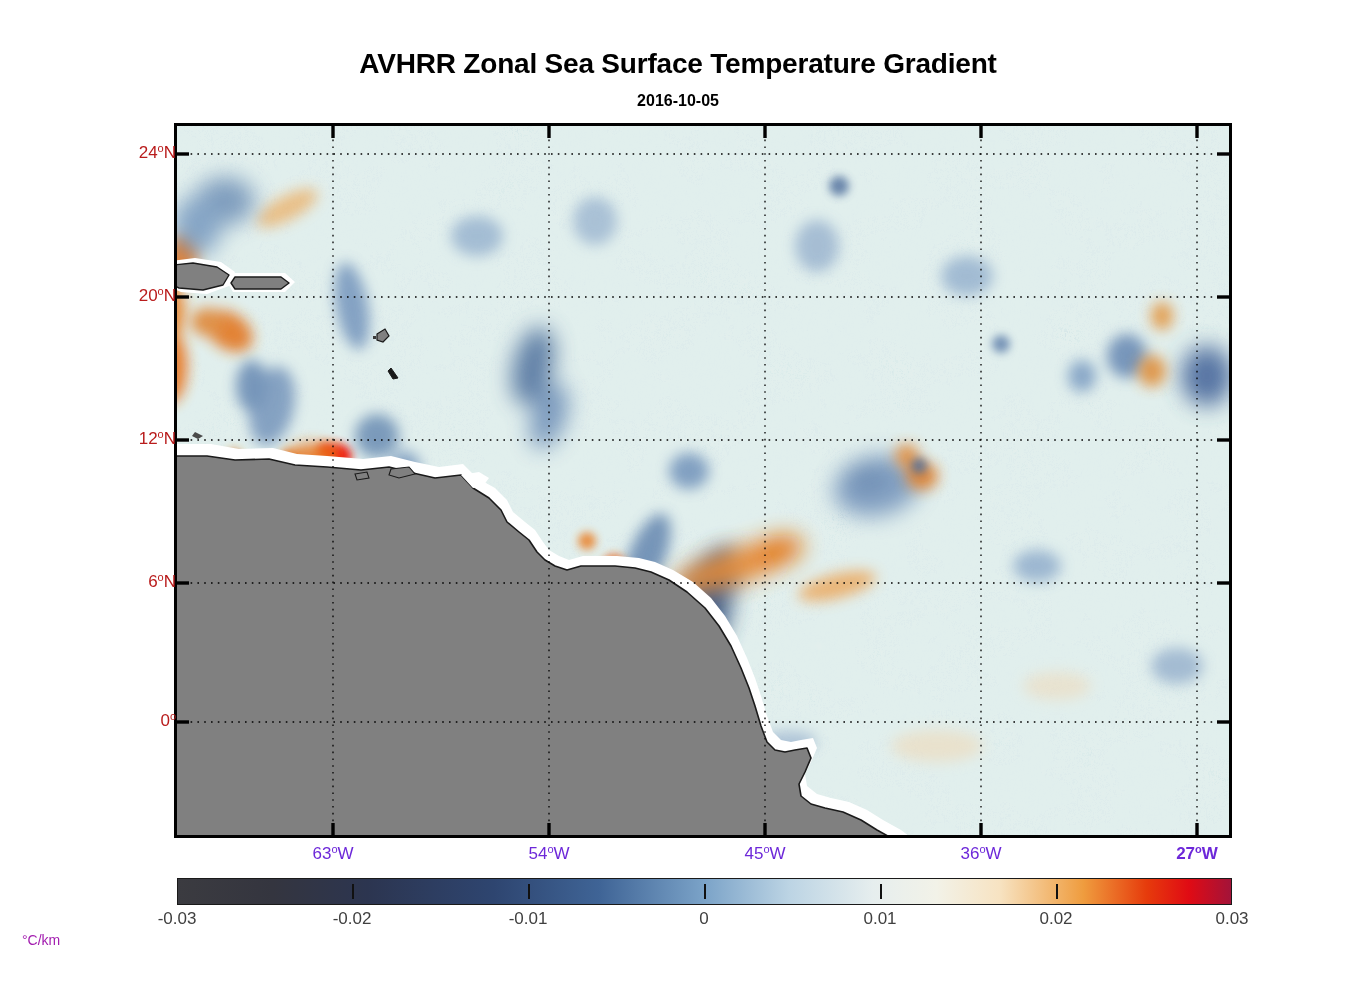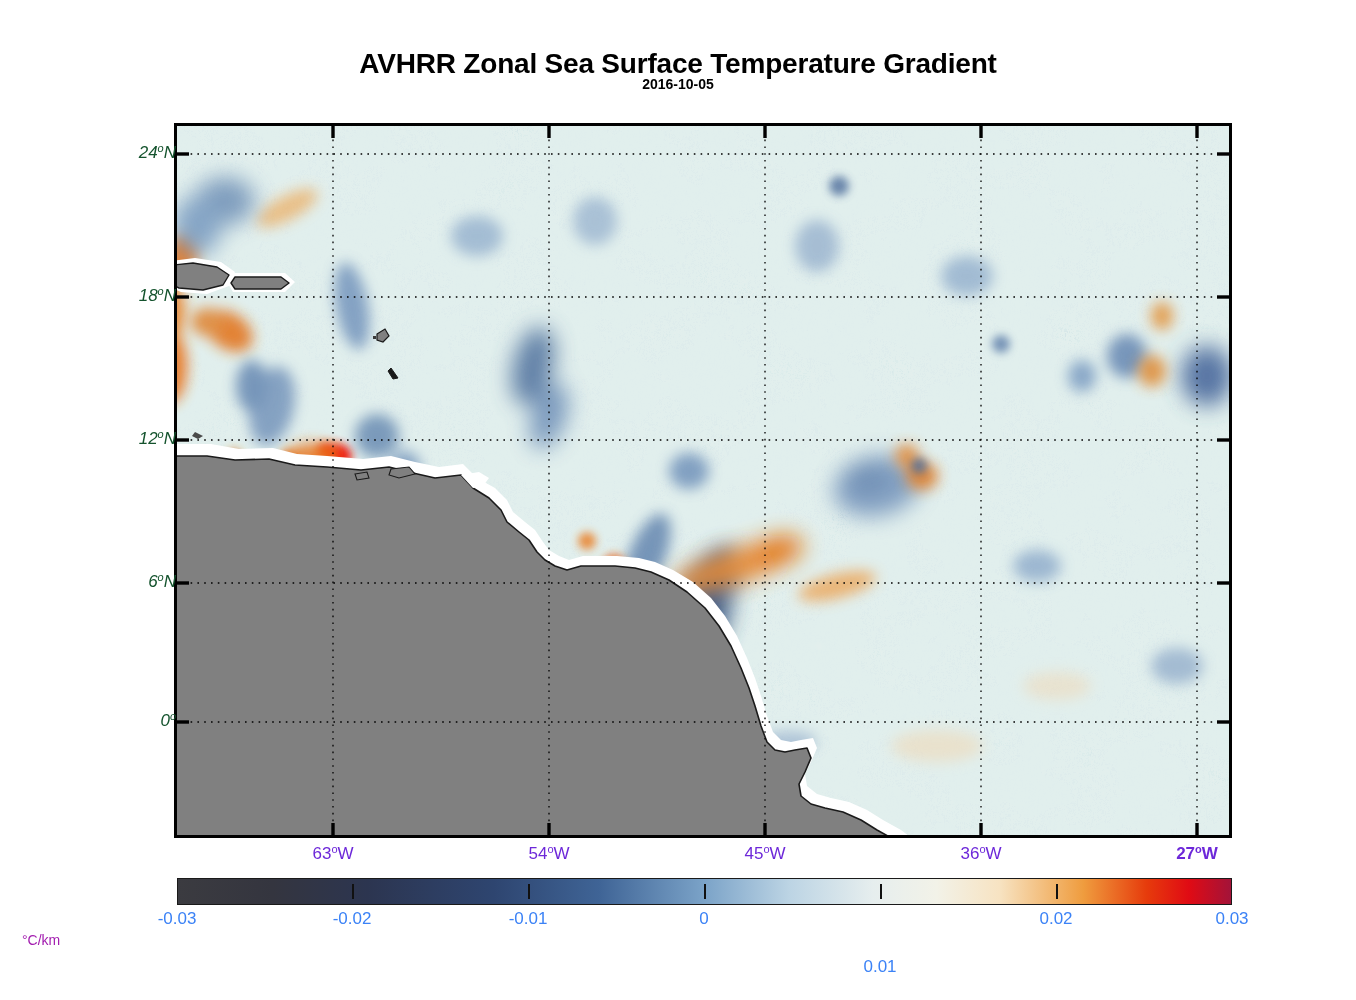--- a/index.html
+++ b/index.html
@@ -30,24 +30,24 @@
     left: 0; top: 48px;
     width: 1356px;
     text-align: center;
     font-size: 28px;
     font-weight: bold;
     color: #000000;
     letter-spacing: -0.2px;
   }
   #subtitle {
     position: absolute;
-    left: 0; top: 76px;
+    left: 0; top: 92px;
     width: 1356px;
     text-align: center;
-    font-size: 14px;
+    font-size: 16px;
     font-weight: bold;
     color: #000000;
   }
 
   
   #axes {
     position: absolute;
     left: 174px;
     top: 123px;
     width: 1058px;
@@ -58,23 +58,22 @@
     overflow: hidden;
   }
   #mapsvg { position:absolute; left:0; top:0; }
 
   
   .ylab {
     position: absolute;
     right: 1196px;
     text-align: center;
     font-size: 17px;
-    color: #14532d;
+    color: #b91c1c;
     white-space: nowrap;
-    font-style: italic;
   }
   .xlab {
     position: absolute;
     top: 843px;
     text-align: center;
     font-size: 17px;
     color: #6d28d9;
     white-space: nowrap;
   }
   .sup { font-size: 11px; vertical-align: 6px; }
@@ -88,21 +87,21 @@
     height: 27px;
     box-sizing: border-box;
     border: 1.5px solid #1a1a1a;
   }
   #cbar-ticks { position:absolute; left:177px; top:878px; width:1055px; height:27px; }
   .cbtick { position:absolute; top:6px; width:1.5px; height:15px; background:#111; }
   .cblab {
     position: absolute;
     top: 909px;
     font-size: 17px;
-    color: #3b82f6;
+    color: #404040;
     text-align: center;
     white-space: nowrap;
   }
   #cbunits {
     position: absolute;
     left: 0; top: 932px;
     width: 1356px;
     text-align: left;
     font-size: 14px;
     color: #a21caf;
@@ -381,21 +380,21 @@
           <line x1="372" y1="697" x2="372" y2="709"></line>
           <line x1="588" y1="697" x2="588" y2="709"></line>
           <line x1="804" y1="697" x2="804" y2="709"></line>
           <line x1="1020" y1="697" x2="1020" y2="709"></line>
         </g>
       </g>
     </svg>
   </div>
 
   <div class="ylab" style="top:142px;"><span>24</span><span class="sup">o</span><span>N</span></div>
-  <div class="ylab" style="top:285px;"><span>18</span><span class="sup">o</span><span>N</span></div>
+  <div class="ylab" style="top:285px;"><span>20</span><span class="sup">o</span><span>N</span></div>
   <div class="ylab" style="top:428px;"><span>12</span><span class="sup">o</span><span>N</span></div>
   <div class="ylab" style="top:571px;"><span>6</span><span class="sup">o</span><span>N</span></div>
   <div class="ylab" style="top:710px;"><span>0</span><span class="sup">o</span><span></span></div>
 
   <div class="xlab" style="left:273px;width:120px;"><span>63</span><span class="sup">o</span><span>W</span></div>
   <div class="xlab" style="left:489px;width:120px;"><span>54</span><span class="sup">o</span><span>W</span></div>
   <div class="xlab" style="left:705px;width:120px;"><span>45</span><span class="sup">o</span><span>W</span></div>
   <div class="xlab" style="left:921px;width:120px;"><span>36</span><span class="sup">o</span><span>W</span></div>
   <div class="xlab" style="left:1137px;width:120px;font-weight:bold;"><span>27</span><span class="sup">o</span><span>W</span></div>
 
@@ -408,19 +407,19 @@
     <div class="cbtick" style="left:351px;"></div>
     <div class="cbtick" style="left:527px;"></div>
     <div class="cbtick" style="left:703px;"></div>
     <div class="cbtick" style="left:879px;"></div>
   </div>
 
   <div class="cblab" style="left:117px;width:120px;">-0.03</div>
   <div class="cblab" style="left:292px;width:120px;">-0.02</div>
   <div class="cblab" style="left:468px;width:120px;">-0.01</div>
   <div class="cblab" style="left:644px;width:120px;">0</div>
-  <div class="cblab" style="left:820px;width:120px;margin-top:48px;">0.01</div>
+  <div class="cblab" style="left:820px;width:120px;">0.01</div>
   <div class="cblab" style="left:996px;width:120px;">0.02</div>
   <div class="cblab" style="left:1172px;width:120px;">0.03</div>
 
   <div id="cbunits">°C/km</div>
 
 </div>
 
 </body></html>

